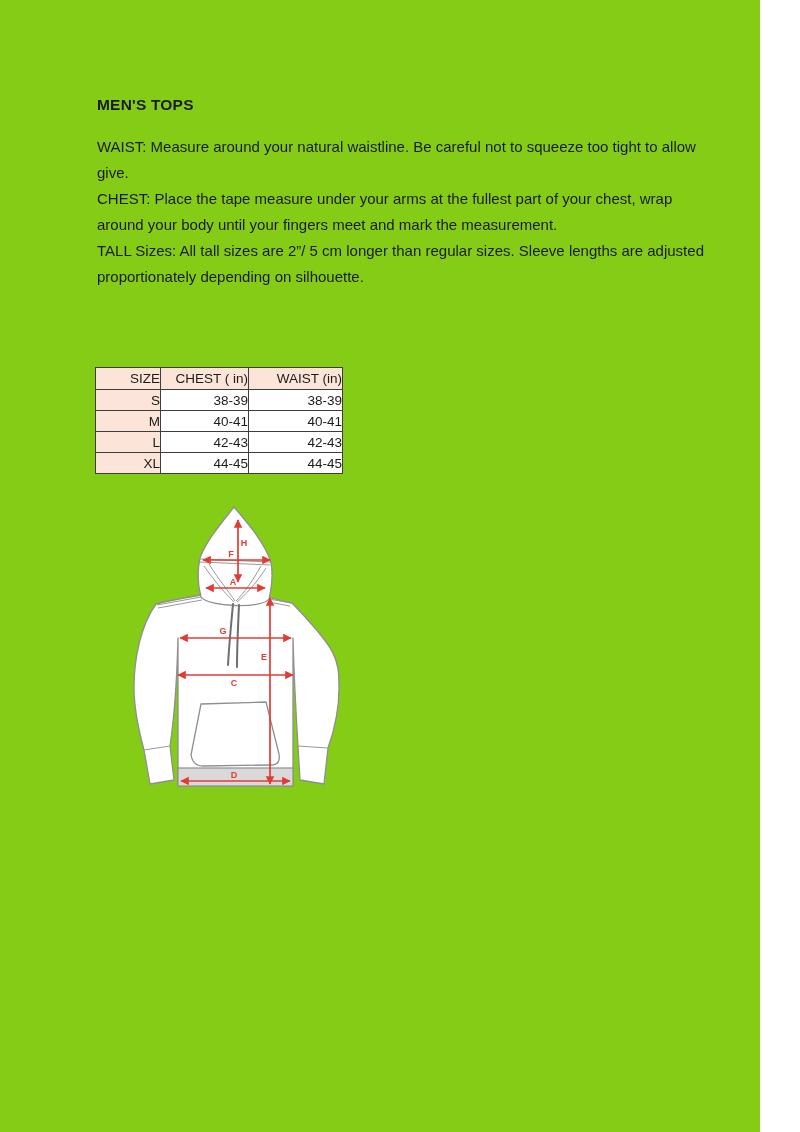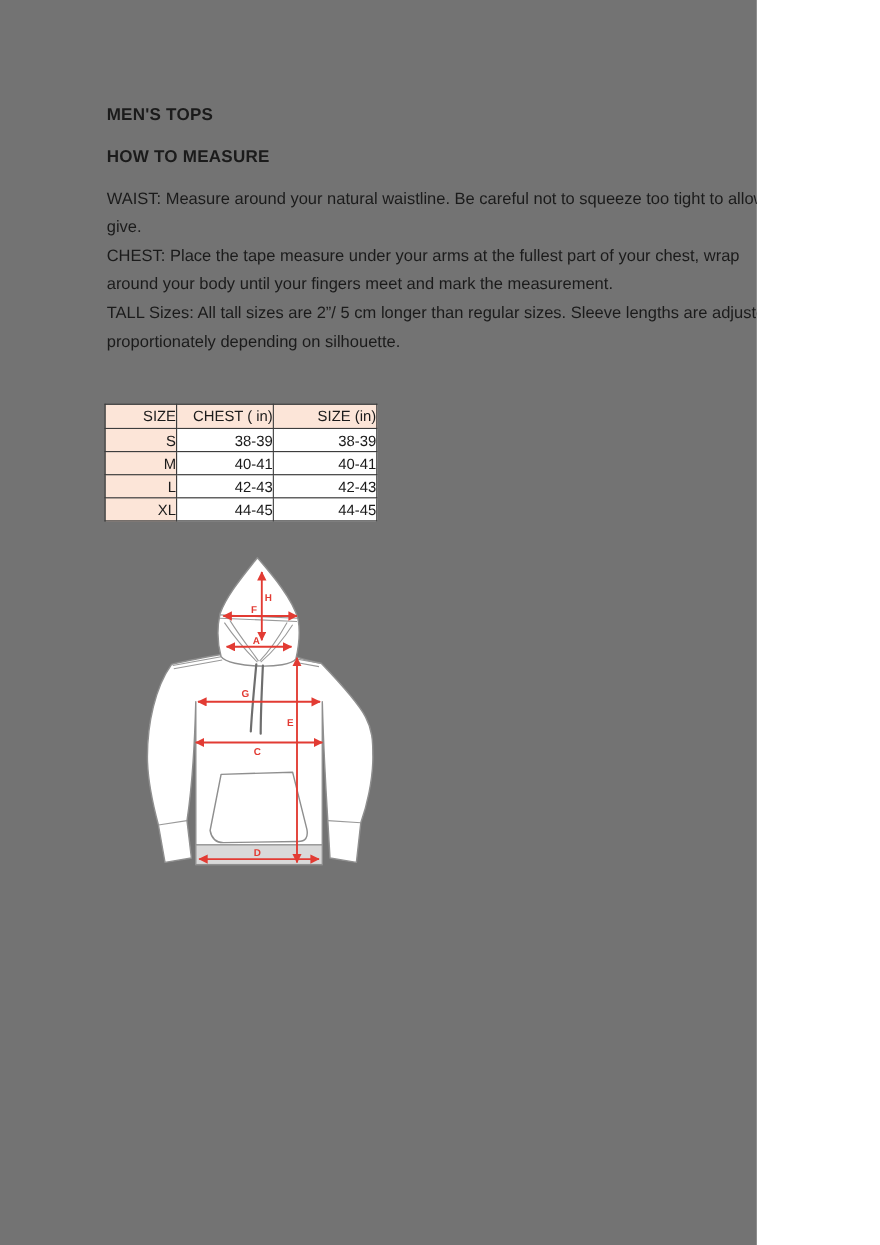--- a/index.html
+++ b/index.html
@@ -1,21 +1,21 @@
 <!DOCTYPE html>
 <html><head>
 <meta charset="utf-8">
 <style>
   * { margin: 0; padding: 0; box-sizing: border-box; }
   html, body { background: #ffffff; }
   .page {
     position: relative;
-    width: 688px;
+    width: 760px;
     height: 1132px;
-    background: #737373;
+    background: #84cc16;
     font-family: "Liberation Sans", "DejaVu Sans", sans-serif;
     color: #1b1b1b;
     overflow: hidden;
   }
   .doc-text {
     position: absolute;
     left: 97px;
     top: 96px;
     width: 610px;
   }
@@ -78,32 +78,31 @@
     text-anchor: middle;
   }
 </style>
 </head>
 <body>
 
 <div class="page">
 
   <div class="doc-text">
     <div class="doc-title">MEN'S TOPS</div>
-    <div class="doc-subtitle">HOW TO MEASURE</div>
     <p class="doc-par">WAIST: Measure around your natural waistline. Be careful not to squeeze too tight to allow give.</p>
     <p class="doc-par">CHEST: Place the tape measure under your arms at the fullest part of your chest, wrap around your body until your fingers meet and mark the measurement.</p>
     <p class="doc-par">TALL Sizes: All tall sizes are 2”/ 5 cm longer than regular sizes. Sleeve lengths are adjusted proportionately depending on silhouette.</p>
   </div>
 
   <table class="size-table">
     <thead>
       <tr>
         <th class="c1">SIZE</th>
         <th class="c2">CHEST ( in)</th>
-        <th class="c3">SIZE (in)</th>
+        <th class="c3">WAIST (in)</th>
       </tr>
     </thead>
     <tbody>
       <tr>
         <td class="col-size">S</td>
         <td>38-39</td>
         <td>38-39</td>
       </tr>
       <tr>
         <td class="col-size">M</td>

